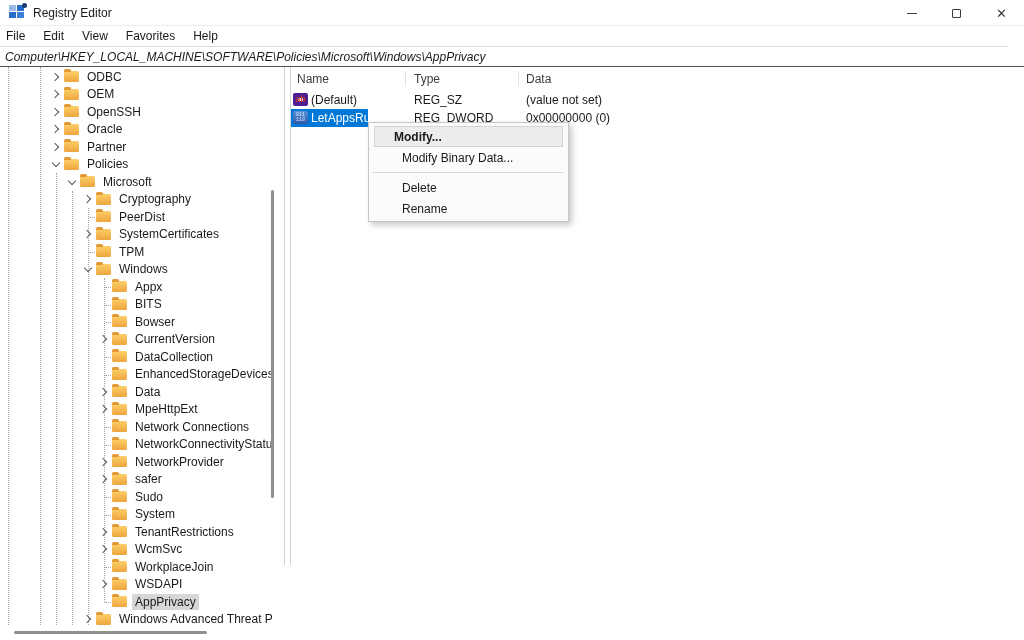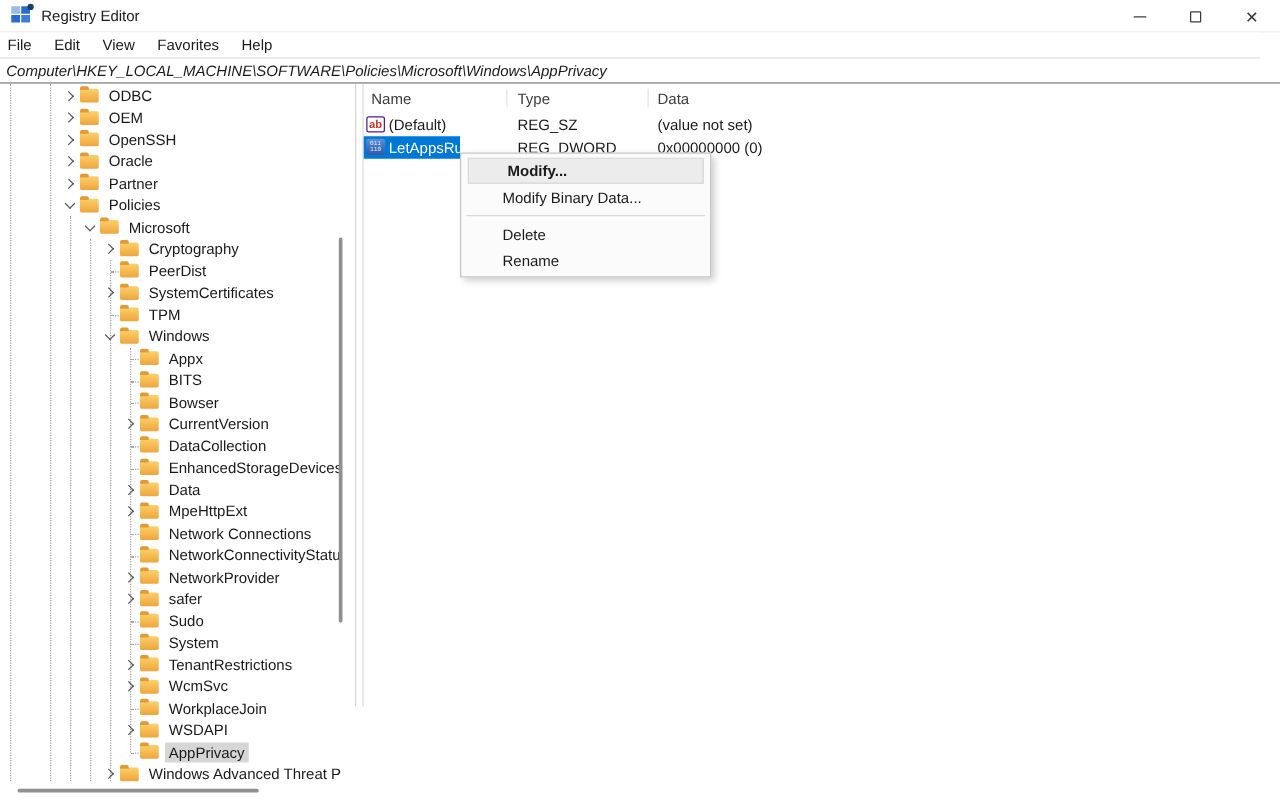--- a/index.html
+++ b/index.html
@@ -86,32 +86,32 @@
   .col-sep { position:absolute; top:4px; width:1px; height:15px; background:#e3e3e3; }
   .sep1 { left:114px; } .sep2 { left:227px; }
   .lrow { position:relative; height:18px; }
   .cell-icon { position:absolute; left:2px; top:2px; }
   .cell-name { position:absolute; left:20px; top:2px; white-space:nowrap; }
   .cell-type { position:absolute; left:123px; top:2px; white-space:nowrap; }
   .cell-data { position:absolute; left:235px; top:2px; white-space:nowrap; }
   .sel-band { position:absolute; left:0; top:0; width:77px; height:18px; background:#0078d7; overflow:hidden; }
   .sel-band .cell-name { color:#fff; }
   .ic-sz { display:inline-flex; align-items:center; justify-content:center; width:15px; height:13px;
-    background:#fff; border:1px solid #4c1d95; border-radius:2px;
+    background:#fff; border:5px solid #4c1d95; border-radius:2px;
     font-size:9px; font-weight:bold; color:#c8372a; line-height:1; }
   .ic-dword { display:inline-flex; flex-direction:column; align-items:center; justify-content:center;
     width:15px; height:13px; background:linear-gradient(180deg,#5b8fd6,#2a59a8); border-radius:2px;
     font-family:"Liberation Mono", monospace; font-size:5px; line-height:5px; color:#dce9ff; }
 
   
   .context-menu { position:absolute; left:368px; top:122px; width:201px; height:100px;
     background:#fbfbfb; border:1px solid #c6c6c6; box-shadow:3px 3px 6px rgba(0,0,0,0.22);
     padding-top:3px; font-size:12px; z-index:10; }
   .cm-item { position:relative; height:21px; display:flex; align-items:center; padding-left:33px; }
-  .cm-item.hover { background:#ececec; box-shadow:inset 0 0 0 1px #d5d5d5; margin:0 5px; padding-left:32px; }
+  .cm-item.hover { background:#ececec; box-shadow:inset 0 0 0 1px #d5d5d5; margin:0 5px; padding-left:20px; }
   .cm-item.bold { font-weight:bold; }
   .cm-sep { height:1px; background:#d9d9d9; margin:4px 4px; }
 </style>
 </head>
 <body>
 
 <div class="window">
 
   <div class="titlebar">
     <span class="app-icon">

